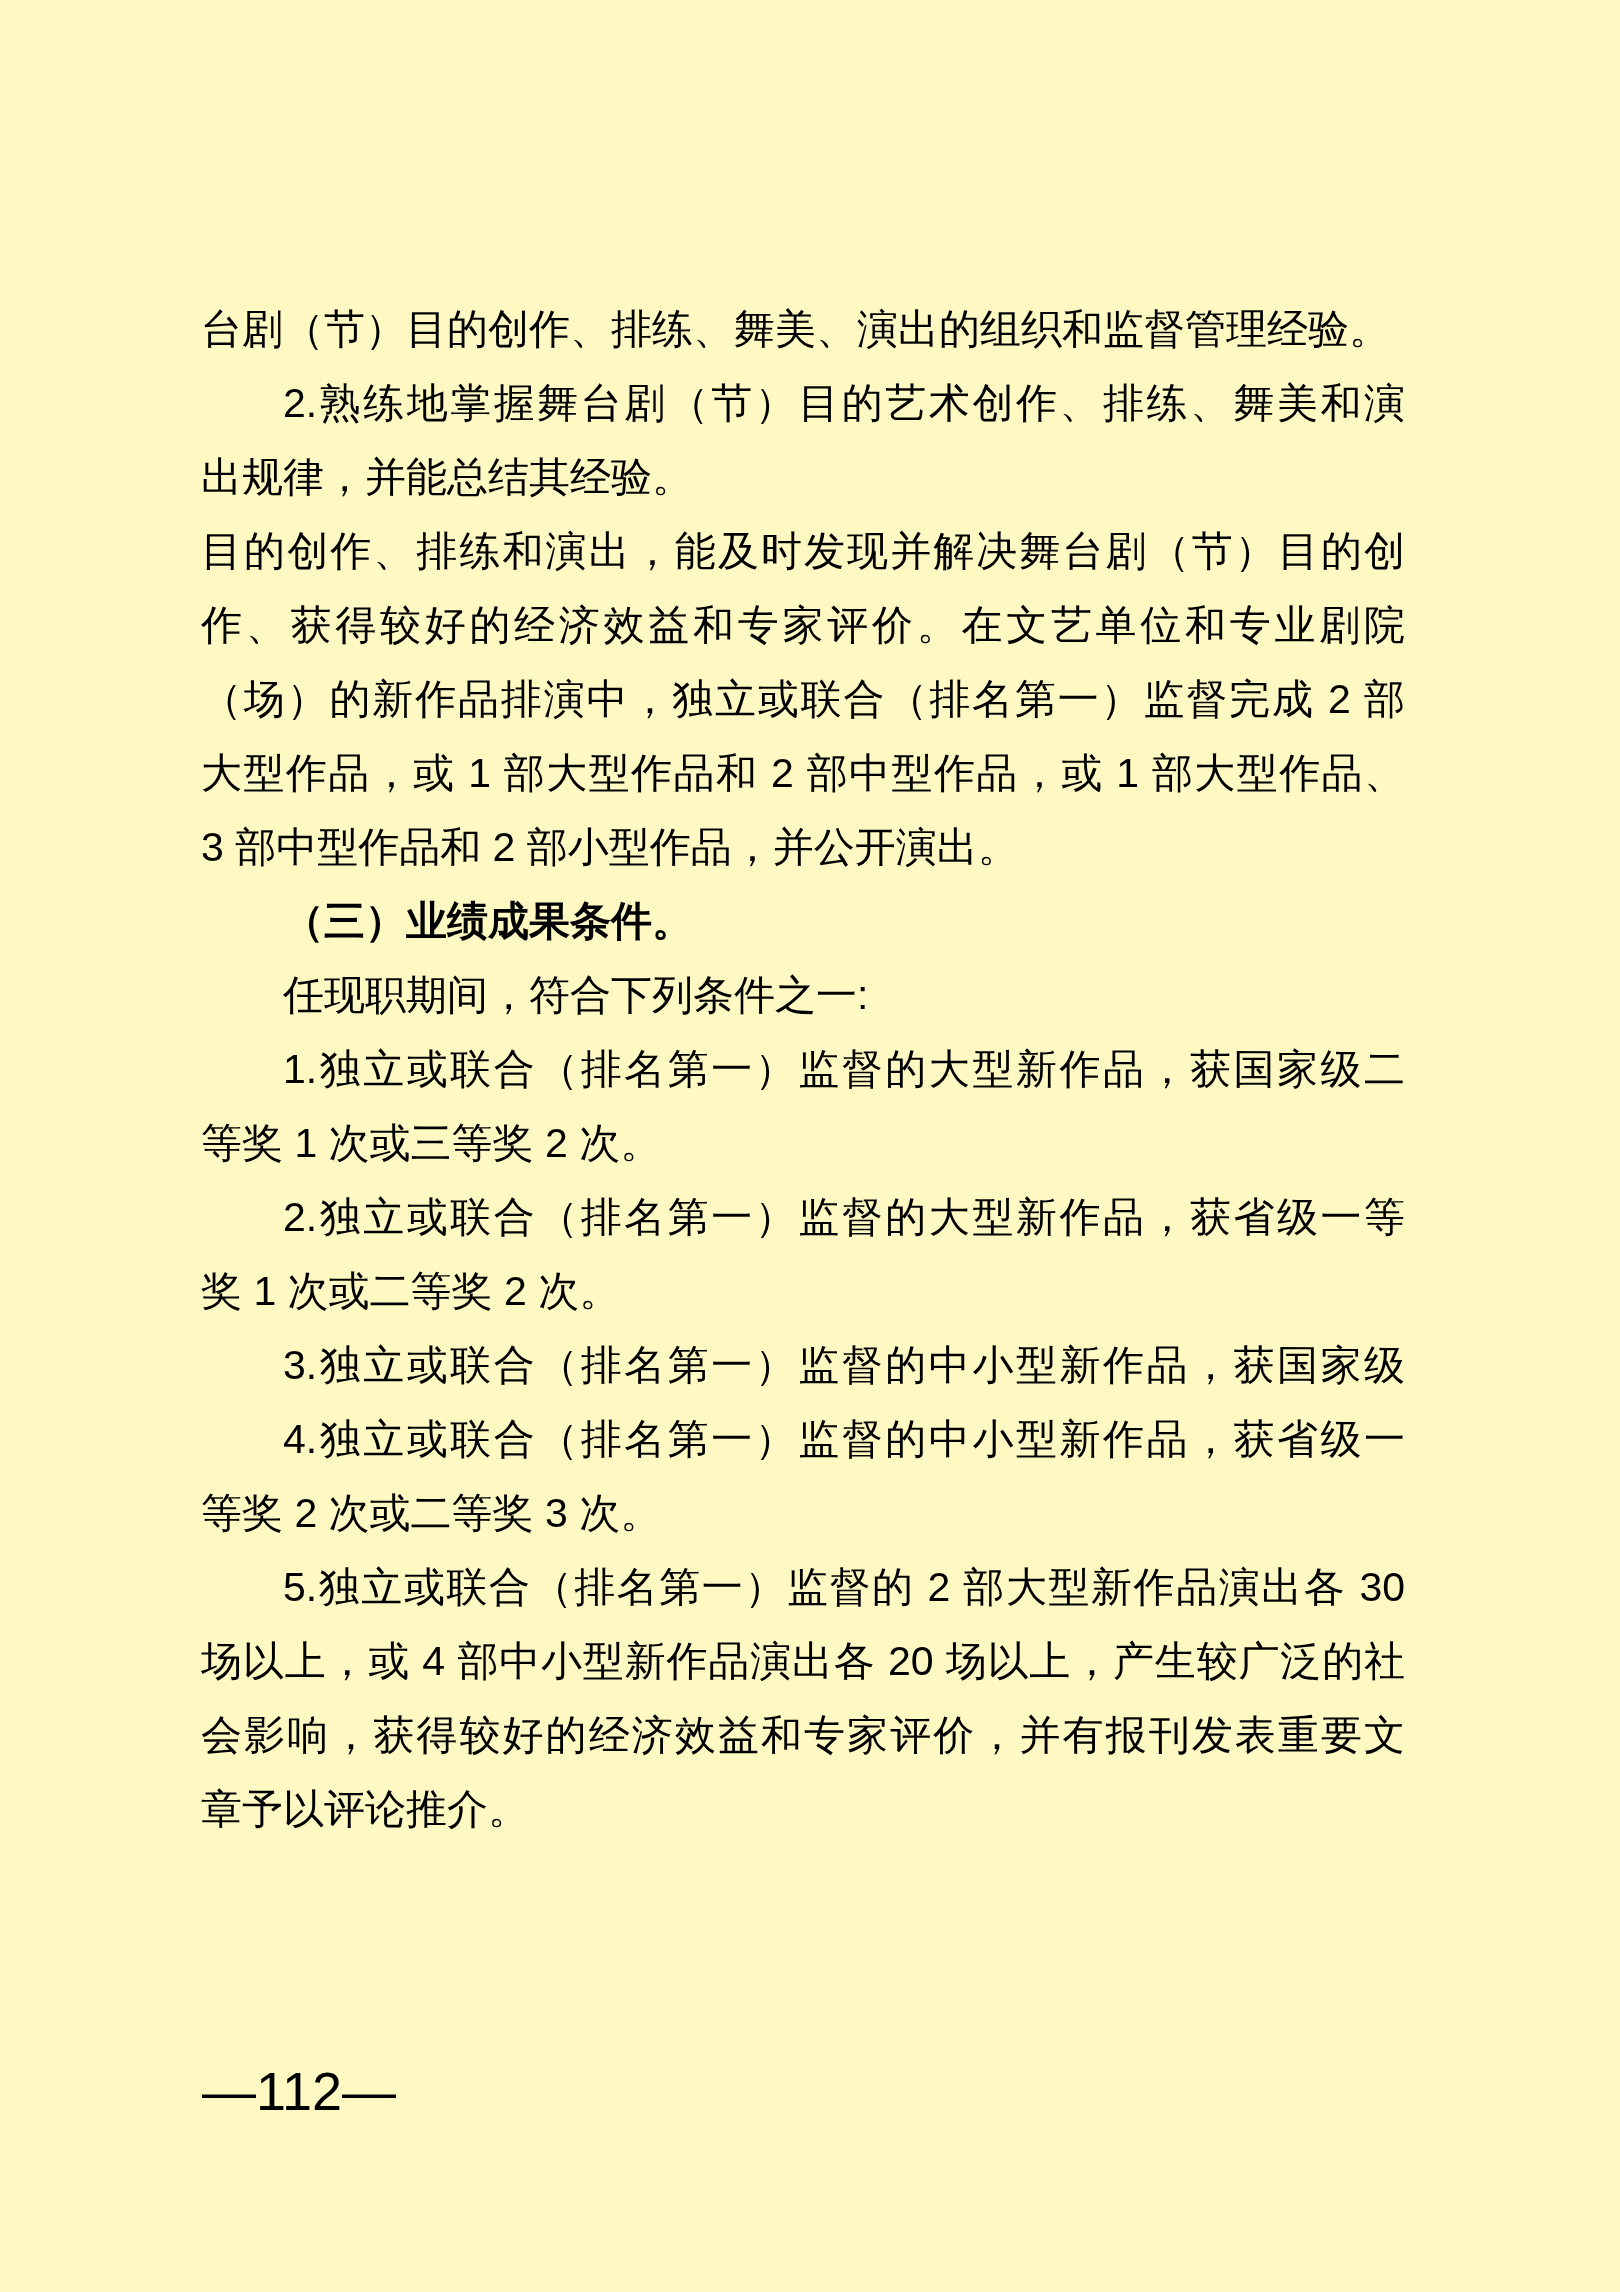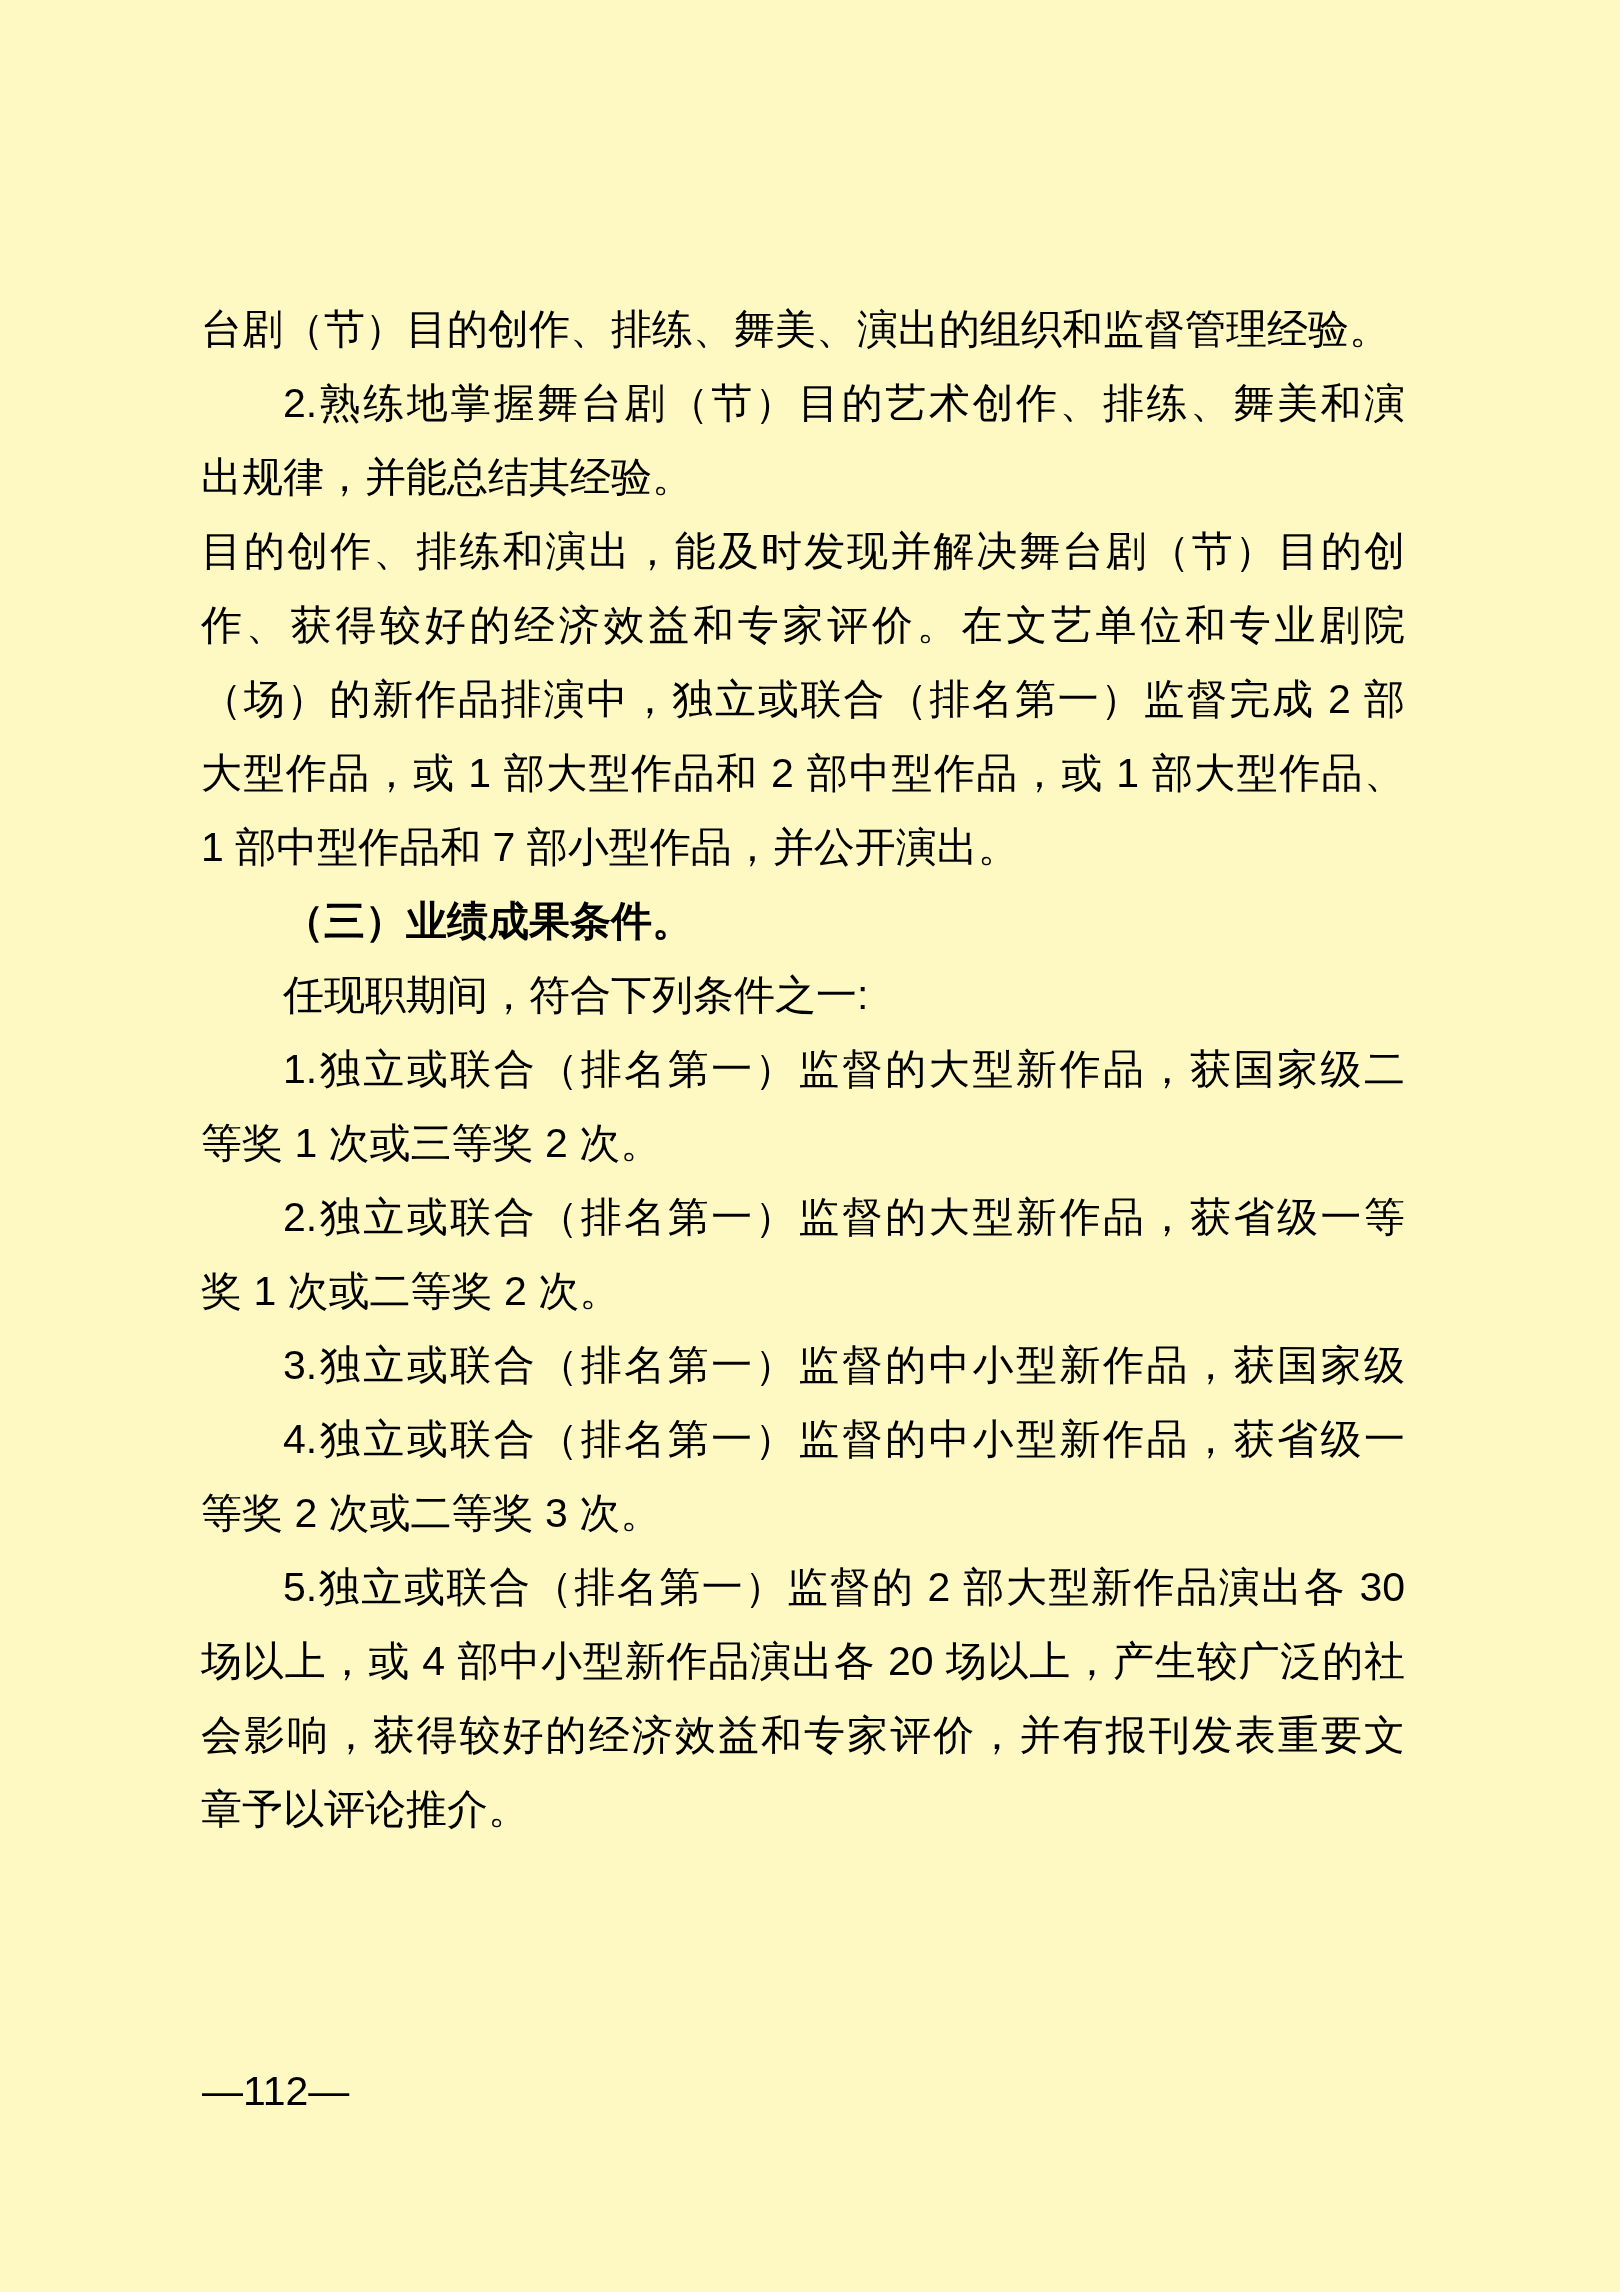--- a/index.html
+++ b/index.html
@@ -39,21 +39,21 @@
   .line.last {
     text-align-last: left;
   }
   .para.indent .line.first {
     text-indent: 2em;
   }
   .page-number {
     position: absolute;
     left: 202px;
     top: 2070px;
-    font-size: 41px;
+    font-size: 54px;
     line-height: 43px;
     white-space: nowrap;
   }
 </style>
 </head>
 <body>
 
 <div class="page">
   <main class="text-block">
       <p class="para">
@@ -61,21 +61,21 @@
       </p>
       <p class="para indent">
         <span class="line first">2.熟练地掌握舞台剧（节）目的艺术创作、排练、舞美和演</span>
         <span class="line last">出规律，并能总结其经验。</span>
       </p>
       <p class="para indent">
         <span class="line">目的创作、排练和演出，能及时发现并解决舞台剧（节）目的创</span>
         <span class="line">作、获得较好的经济效益和专家评价。在文艺单位和专业剧院</span>
         <span class="line">（场）的新作品排演中，独立或联合（排名第一）监督完成 2 部</span>
         <span class="line">大型作品，或 1 部大型作品和 2 部中型作品，或 1 部大型作品、</span>
-        <span class="line last">1 部中型作品和 7 部小型作品，并公开演出。</span>
+        <span class="line last">3 部中型作品和 2 部小型作品，并公开演出。</span>
       </p>
       <p class="para indent heading">
         <span class="line first last">（三）业绩成果条件。</span>
       </p>
       <p class="para indent">
         <span class="line first last">任现职期间，符合下列条件之一:</span>
       </p>
       <p class="para indent">
         <span class="line first">1.独立或联合（排名第一）监督的大型新作品，获国家级二</span>
         <span class="line last">等奖 1 次或三等奖 2 次。</span>

